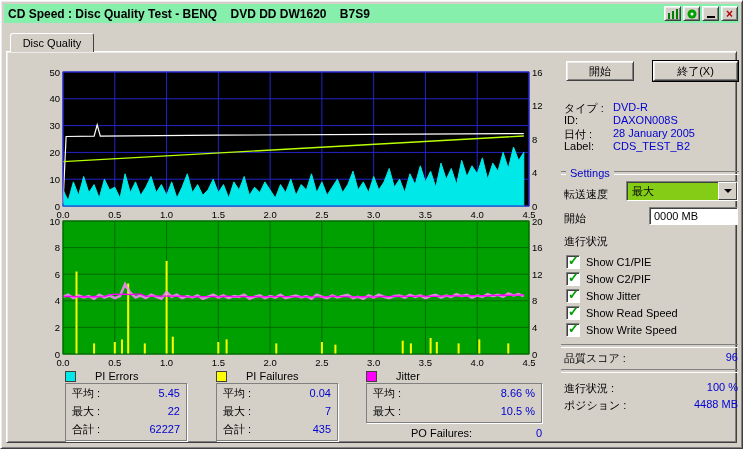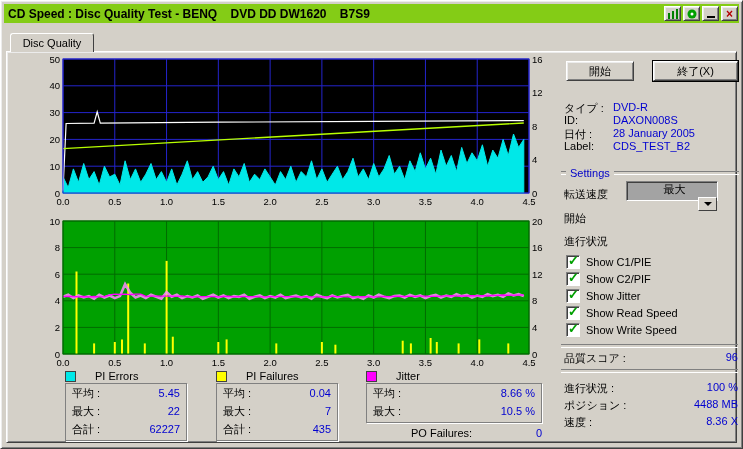--- a/index.html
+++ b/index.html
@@ -3,37 +3,37 @@
 <meta charset="utf-8">
 <style>
   html,body{margin:0;padding:0;background:#ffffff;}
   .window{
     position:relative;width:743px;height:449px;background:#d4d0c8;
     font-family:"Liberation Sans",sans-serif;font-size:11px;color:#000;
     border:1px solid #404040;border-top-color:#fff;border-left-color:#fff;
     box-shadow:inset 1px 1px 0 #ececec, inset -1px -1px 0 #808080;
     overflow:hidden;box-sizing:border-box;
   }
-  .titlebar{position:absolute;left:3px;top:3px;right:3px;height:19px;background:#84cc16;display:flex;align-items:center;}
+  .titlebar{position:absolute;left:3px;top:3px;right:3px;height:19px;background:#86efac;display:flex;align-items:center;}
   .title{font-weight:bold;font-size:12px;padding-left:4px;white-space:pre;}
   .tb-buttons{margin-left:auto;display:flex;gap:2px;padding-right:1px;}
   .tbtn{width:17px;height:15px;background:#d4d0c8;border:1px solid;border-color:#fff #404040 #404040 #fff;
     box-shadow:inset 1px 1px 0 #ececec, inset -1px -1px 0 #808080;
     display:flex;align-items:center;justify-content:center;padding:0;font-family:inherit;}
   .glyph-min{display:block;width:8px;height:2px;background:#000;margin-top:7px;}
   .glyph-close{color:#b40000;font-weight:bold;font-size:12px;line-height:10px;}
   .tab{position:absolute;left:9px;top:32px;width:84px;height:19px;background:#d4d0c8;z-index:3;
     border:1px solid #404040;border-bottom:none;border-top-color:#fff;border-left-color:#fff;
     border-radius:3px 3px 0 0;text-align:center;padding-top:3px;box-sizing:border-box;}
   .panel{position:absolute;left:5px;top:50px;right:5px;bottom:5px;background:#d4d0c8;
     border:1px solid #404040;border-top-color:#fff;border-left-color:#fff;
     box-shadow:inset 1px 1px 0 #ececec, inset -1px -1px 0 #808080;z-index:1;}
   .recorded{position:absolute;left:190px;top:55px;width:340px;text-align:right;font-size:11px;z-index:2;}
   .chart{position:absolute;z-index:2;}
-  #topChart{left:38px;top:53px;width:516px;height:153px;}
+  #topChart{left:38px;top:66px;width:516px;height:153px;}
   #bottomChart{left:38px;top:215px;width:516px;height:152px;}
   svg{display:block;}
 
   
   .lg-head{position:absolute;display:flex;align-items:center;gap:19px;z-index:2;}
   .swatch{width:9px;height:9px;border:1px solid #404040;display:inline-block;}
   .sw-cyan{background:#00e8e8;}.sw-yellow{background:#ffff00;}.sw-magenta{background:#ff00ff;}
   .lg-box{position:absolute;border:1px solid #808080;box-shadow:1px 1px 0 #fff;background:#d4d0c8;z-index:2;box-sizing:border-box;}
   .lg-row{display:flex;justify-content:space-between;padding:2px 6px;height:18px;box-sizing:border-box;align-items:center;}
   .po-row{position:absolute;display:flex;justify-content:space-between;z-index:2;}
@@ -42,23 +42,23 @@
   
   .btn{position:absolute;height:20px;background:#d4d0c8;border:1px solid;border-color:#fff #404040 #404040 #fff;
     box-shadow:inset 1px 1px 0 #ececec, inset -1px -1px 0 #808080;font-size:11px;font-family:inherit;z-index:2;}
   .btn-default{box-shadow:0 0 0 1px #000, inset 1px 1px 0 #ececec, inset -1px -1px 0 #808080;}
   .sec{position:absolute;left:560px;width:178px;display:flex;align-items:center;gap:4px;color:#0000c8;z-index:2;}
   .hline{height:2px;border-top:1px solid #808080;border-bottom:1px solid #fff;}
   .info-row{position:absolute;left:563px;width:174px;display:flex;z-index:2;}
   .info-row .lbl{width:49px;flex:none;}
   .info-row .val{color:#0000d0;}
   .plabel{position:absolute;left:563px;z-index:2;}
-  .combo{position:absolute;left:625px;top:180px;width:92px;height:20px;background:#a3a3a3;
+  .combo{position:absolute;left:625px;top:180px;width:112px;height:20px;background:#84cc16;
     border:1px solid #808080;border-right-color:#fff;border-bottom-color:#fff;
-    box-shadow:inset 1px 1px 0 #404040;display:flex;align-items:center;z-index:2;box-sizing:border-box;flex-direction:column;}
+    box-shadow:inset 1px 1px 0 #404040;display:flex;align-items:center;z-index:2;box-sizing:border-box;}
   .combo-text{padding-left:5px;}
   .combo-btn{margin-left:auto;width:17px;height:16px;background:#d4d0c8;border:1px solid;border-color:#fff #404040 #404040 #fff;
     display:flex;align-items:center;justify-content:center;}
   .arrow-down{width:0;height:0;border:4px solid transparent;border-top:4px solid #000;margin-top:4px;}
   .field{position:absolute;left:648px;width:89px;height:18px;background:#fff;
     border:1px solid #808080;border-right-color:#fff;border-bottom-color:#fff;
     box-shadow:inset 1px 1px 0 #404040;padding:2px 4px;box-sizing:border-box;z-index:2;}
   .cb{position:absolute;left:565px;display:flex;align-items:center;gap:6px;z-index:2;}
   .cbox{width:12px;height:12px;background:#fff;border:1px solid #808080;border-right-color:#fff;border-bottom-color:#fff;
     box-shadow:inset 1px 1px 0 #404040;position:relative;box-sizing:content-box;}
@@ -303,20 +303,21 @@
 
   <div class="plabel" style="top:186px">転送速度</div>
   <div class="combo">
     <span class="combo-text">最大</span>
     <span class="combo-btn">
         <span class="arrow-down"></span>
       </span>
   </div>
 
   <div class="plabel" style="top:210px">開始</div>
+  <div class="field" style="top:206px"><span>0000 MB</span></div>
 
   <div class="plabel" style="top:233px">進行状況</div>
 
   <div class="cb" style="top:254px">
     <span class="cbox">
         <span class="check">✓</span>
       </span>
     <span>Show C1/PIE</span>
   </div>
   <div class="cb" style="top:271px">
@@ -351,18 +352,14 @@
   </div>
   <div class="sep" style="top:368px"></div>
   <div class="kv-row" style="top:380px">
     <span>進行状況 :</span>
     <span class="val">100 %</span>
   </div>
   <div class="kv-row" style="top:397px">
     <span>ポジション :</span>
     <span class="val">4488 MB</span>
   </div>
-  <div class="kv-row" style="top:414px">
-    <span>速度 :</span>
-    <span class="val">8.36 X</span>
-  </div>
 
 </div>
 
 </body></html>

